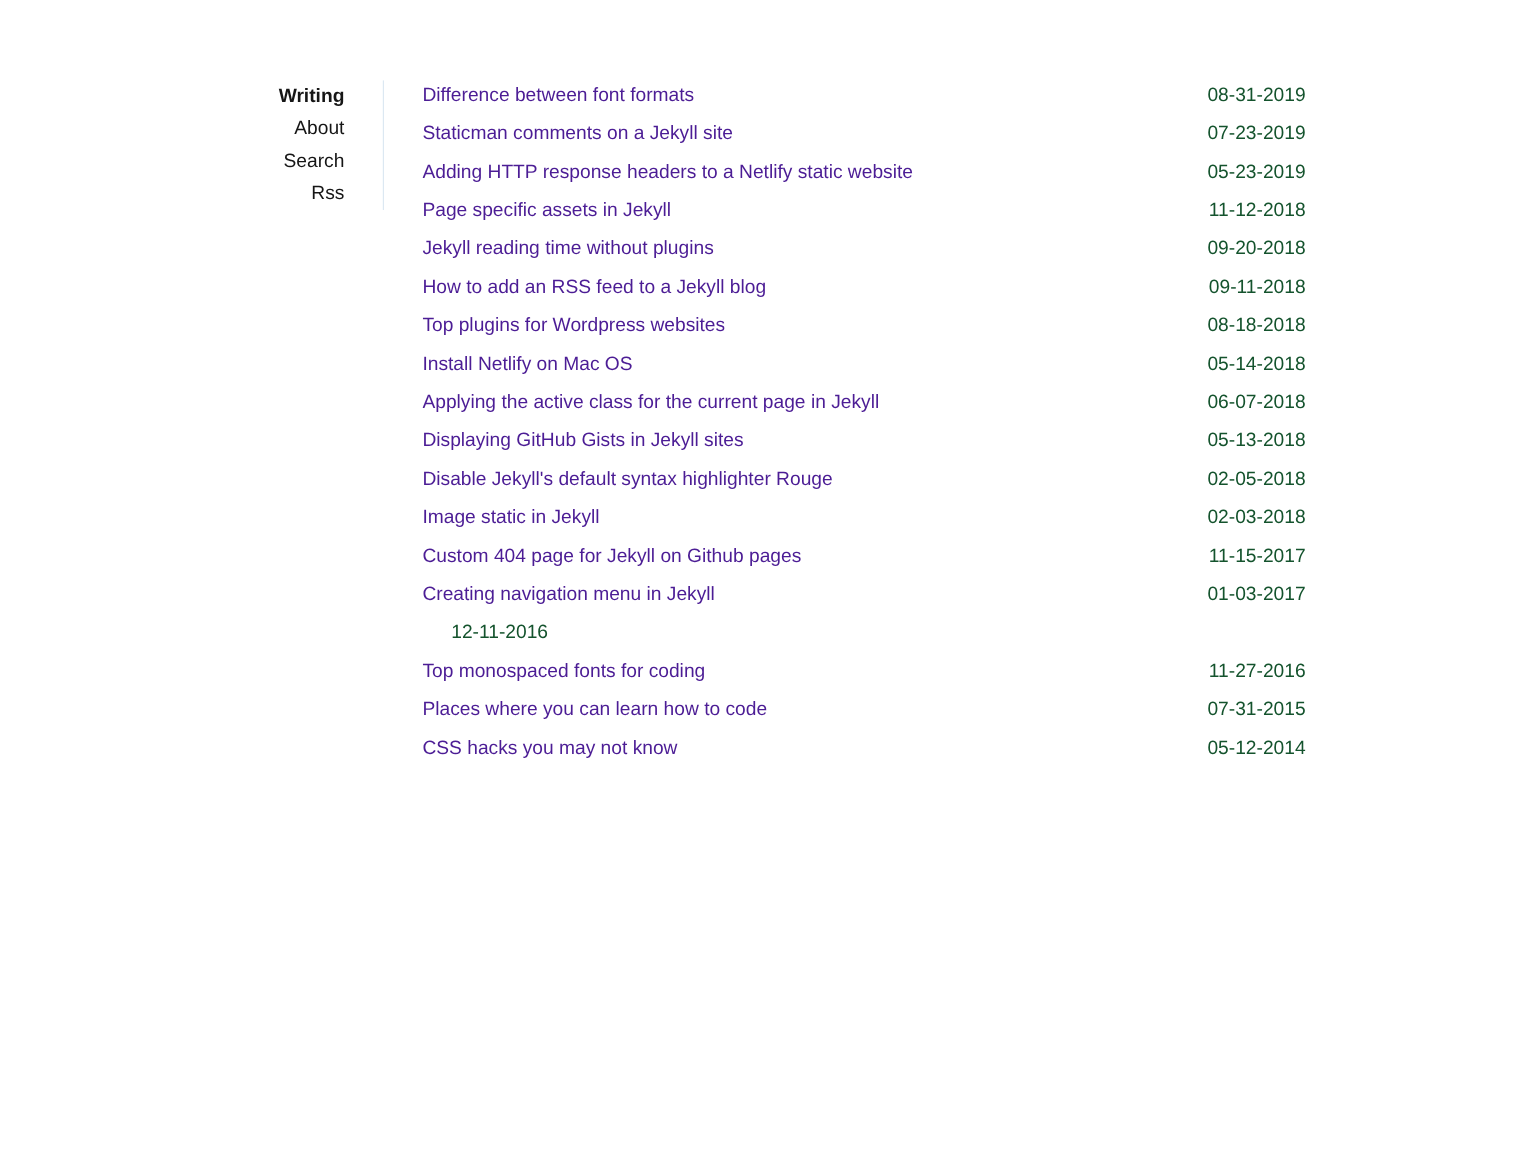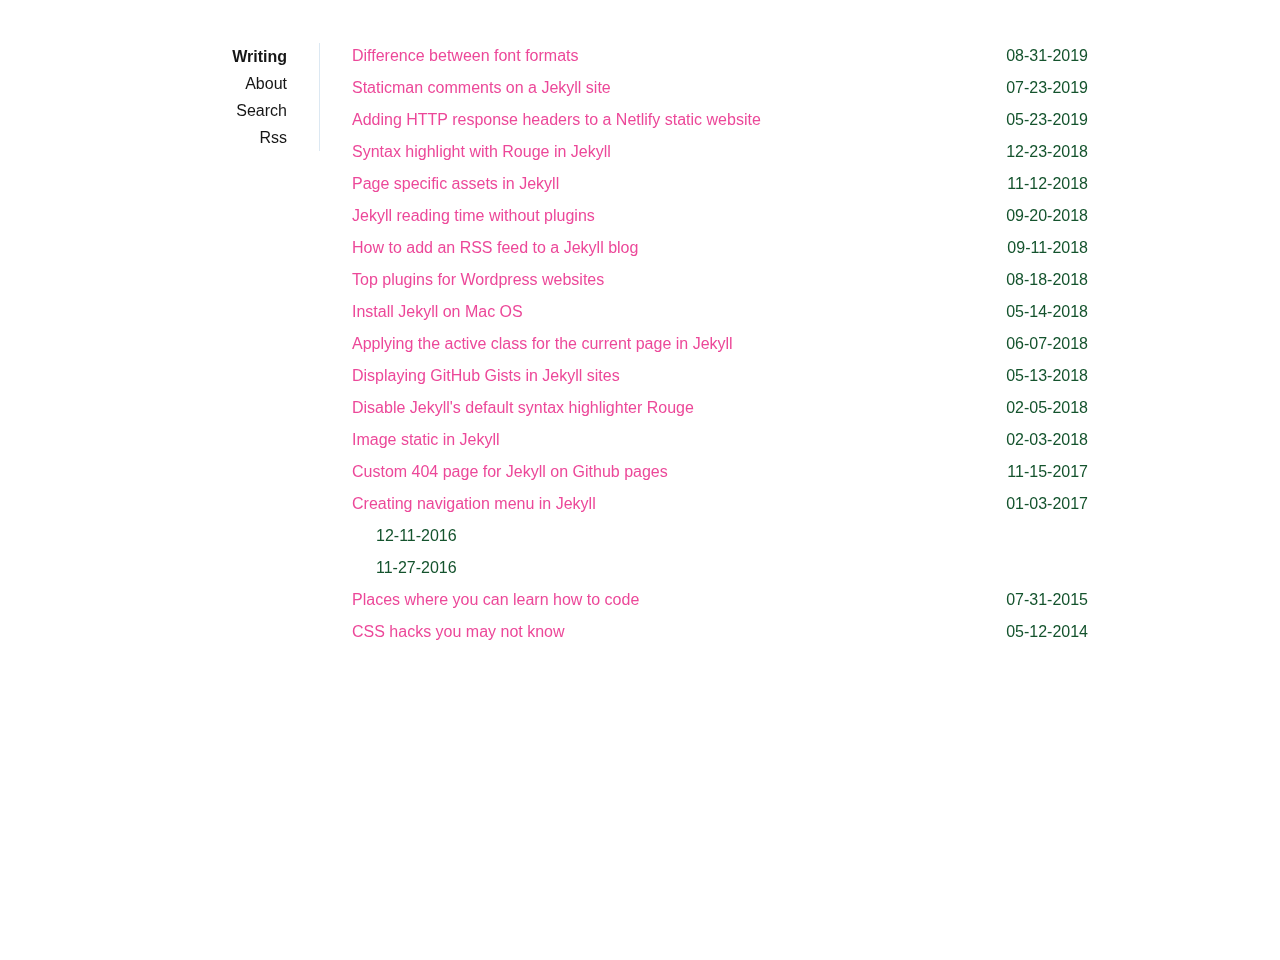--- a/index.html
+++ b/index.html
@@ -12,22 +12,22 @@
     color: #161616;
   }
   .page {
     width: 1280px;
     height: 960px;
     overflow: hidden;
     background: #ffffff;
   }
   .wrapper {
     width: 896px;
-    margin: 0 auto;
-    padding-top: 40px;
+    margin: 12px auto;
+    padding-top: 52px;
     display: flex;
     align-items: flex-start;
   }
   .sidebar {
     width: 128px;
     padding-right: 32px;
     margin-top: 3px;
     border-right: 1px solid #dce8f2;
     text-align: right;
     flex-shrink: 0;
@@ -48,21 +48,21 @@
     padding-left: 32px;
     min-width: 0;
   }
   .post-row {
     display: flex;
     justify-content: space-between;
     align-items: baseline;
     line-height: 32px;
   }
   .post-title {
-    color: #ec4899;
+    color: #4c1d95;
     text-decoration: none;
     cursor: pointer;
     white-space: nowrap;
     overflow: hidden;
   }
   .post-date {
     color: #14532d;
     white-space: nowrap;
     margin-left: 24px;
     flex-shrink: 0;
@@ -90,41 +90,37 @@
       </div>
         <div class="post-row">
         <a class="post-title">Staticman comments on a Jekyll site</a>
         <span class="post-date">07-23-2019</span>
       </div>
         <div class="post-row">
         <a class="post-title">Adding HTTP response headers to a Netlify static website</a>
         <span class="post-date">05-23-2019</span>
       </div>
         <div class="post-row">
-        <a class="post-title">Syntax highlight with Rouge in Jekyll</a>
-        <span class="post-date">12-23-2018</span>
-      </div>
-        <div class="post-row">
         <a class="post-title">Page specific assets in Jekyll</a>
         <span class="post-date">11-12-2018</span>
       </div>
         <div class="post-row">
         <a class="post-title">Jekyll reading time without plugins</a>
         <span class="post-date">09-20-2018</span>
       </div>
         <div class="post-row">
         <a class="post-title">How to add an RSS feed to a Jekyll blog</a>
         <span class="post-date">09-11-2018</span>
       </div>
         <div class="post-row">
         <a class="post-title">Top plugins for Wordpress websites</a>
         <span class="post-date">08-18-2018</span>
       </div>
         <div class="post-row">
-        <a class="post-title">Install Jekyll on Mac OS</a>
+        <a class="post-title">Install Netlify on Mac OS</a>
         <span class="post-date">05-14-2018</span>
       </div>
         <div class="post-row">
         <a class="post-title">Applying the active class for the current page in Jekyll</a>
         <span class="post-date">06-07-2018</span>
       </div>
         <div class="post-row">
         <a class="post-title">Displaying GitHub Gists in Jekyll sites</a>
         <span class="post-date">05-13-2018</span>
       </div>
@@ -141,20 +137,21 @@
         <span class="post-date">11-15-2017</span>
       </div>
         <div class="post-row">
         <a class="post-title">Creating navigation menu in Jekyll</a>
         <span class="post-date">01-03-2017</span>
       </div>
         <div class="post-row">
         <span class="post-date">12-11-2016</span>
       </div>
         <div class="post-row">
+        <a class="post-title">Top monospaced fonts for coding</a>
         <span class="post-date">11-27-2016</span>
       </div>
         <div class="post-row">
         <a class="post-title">Places where you can learn how to code</a>
         <span class="post-date">07-31-2015</span>
       </div>
         <div class="post-row">
         <a class="post-title">CSS hacks you may not know</a>
         <span class="post-date">05-12-2014</span>
       </div>

